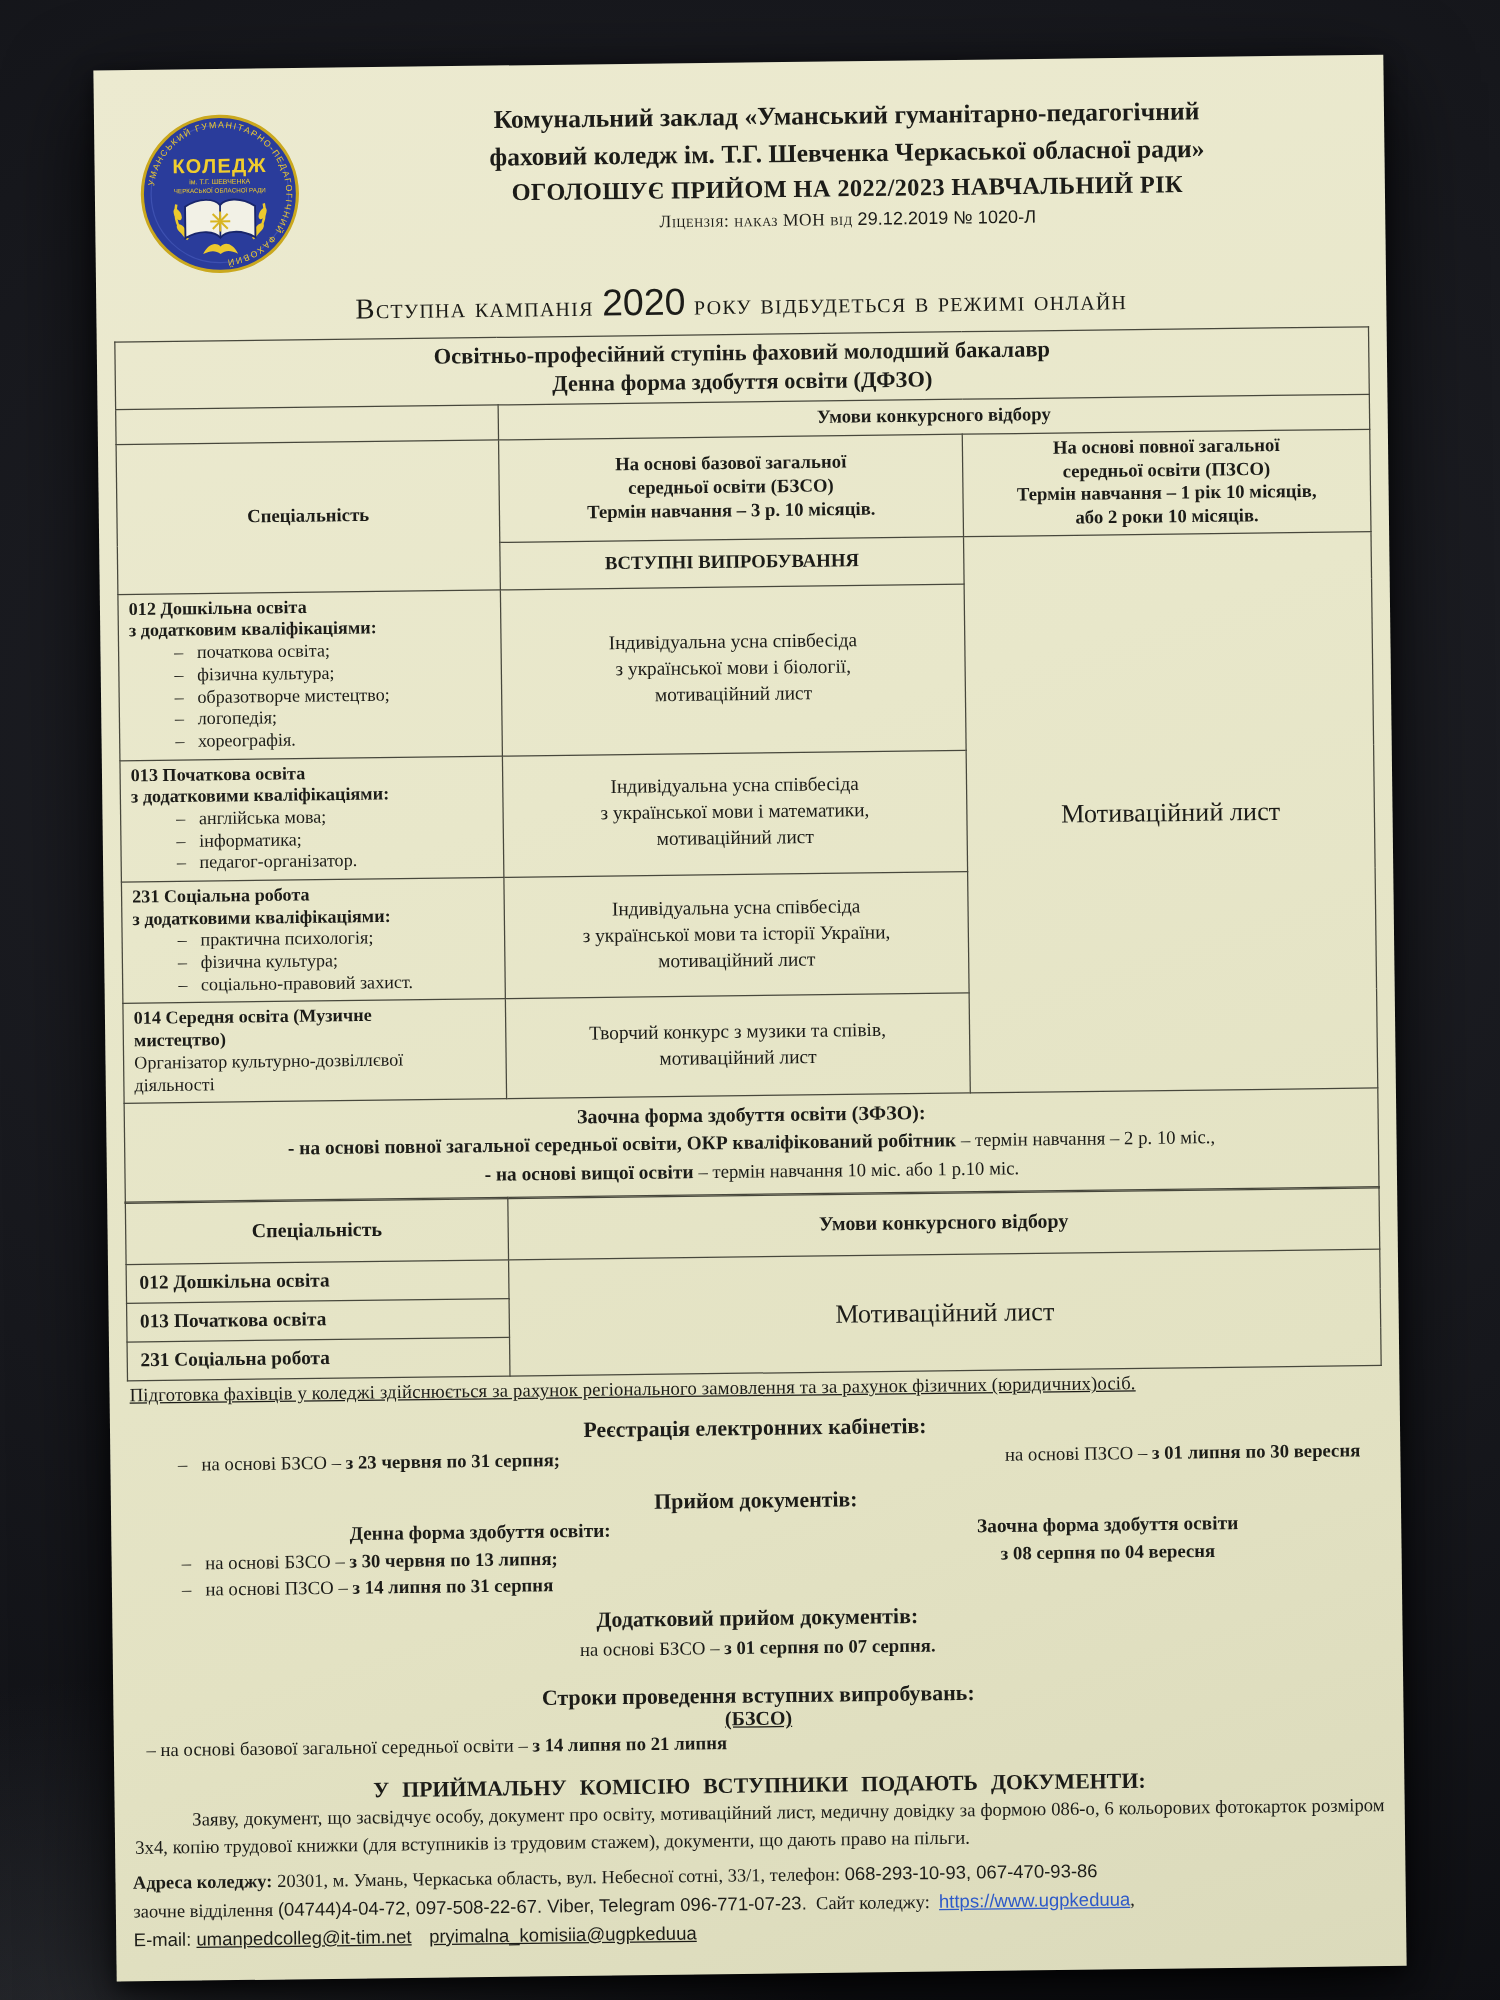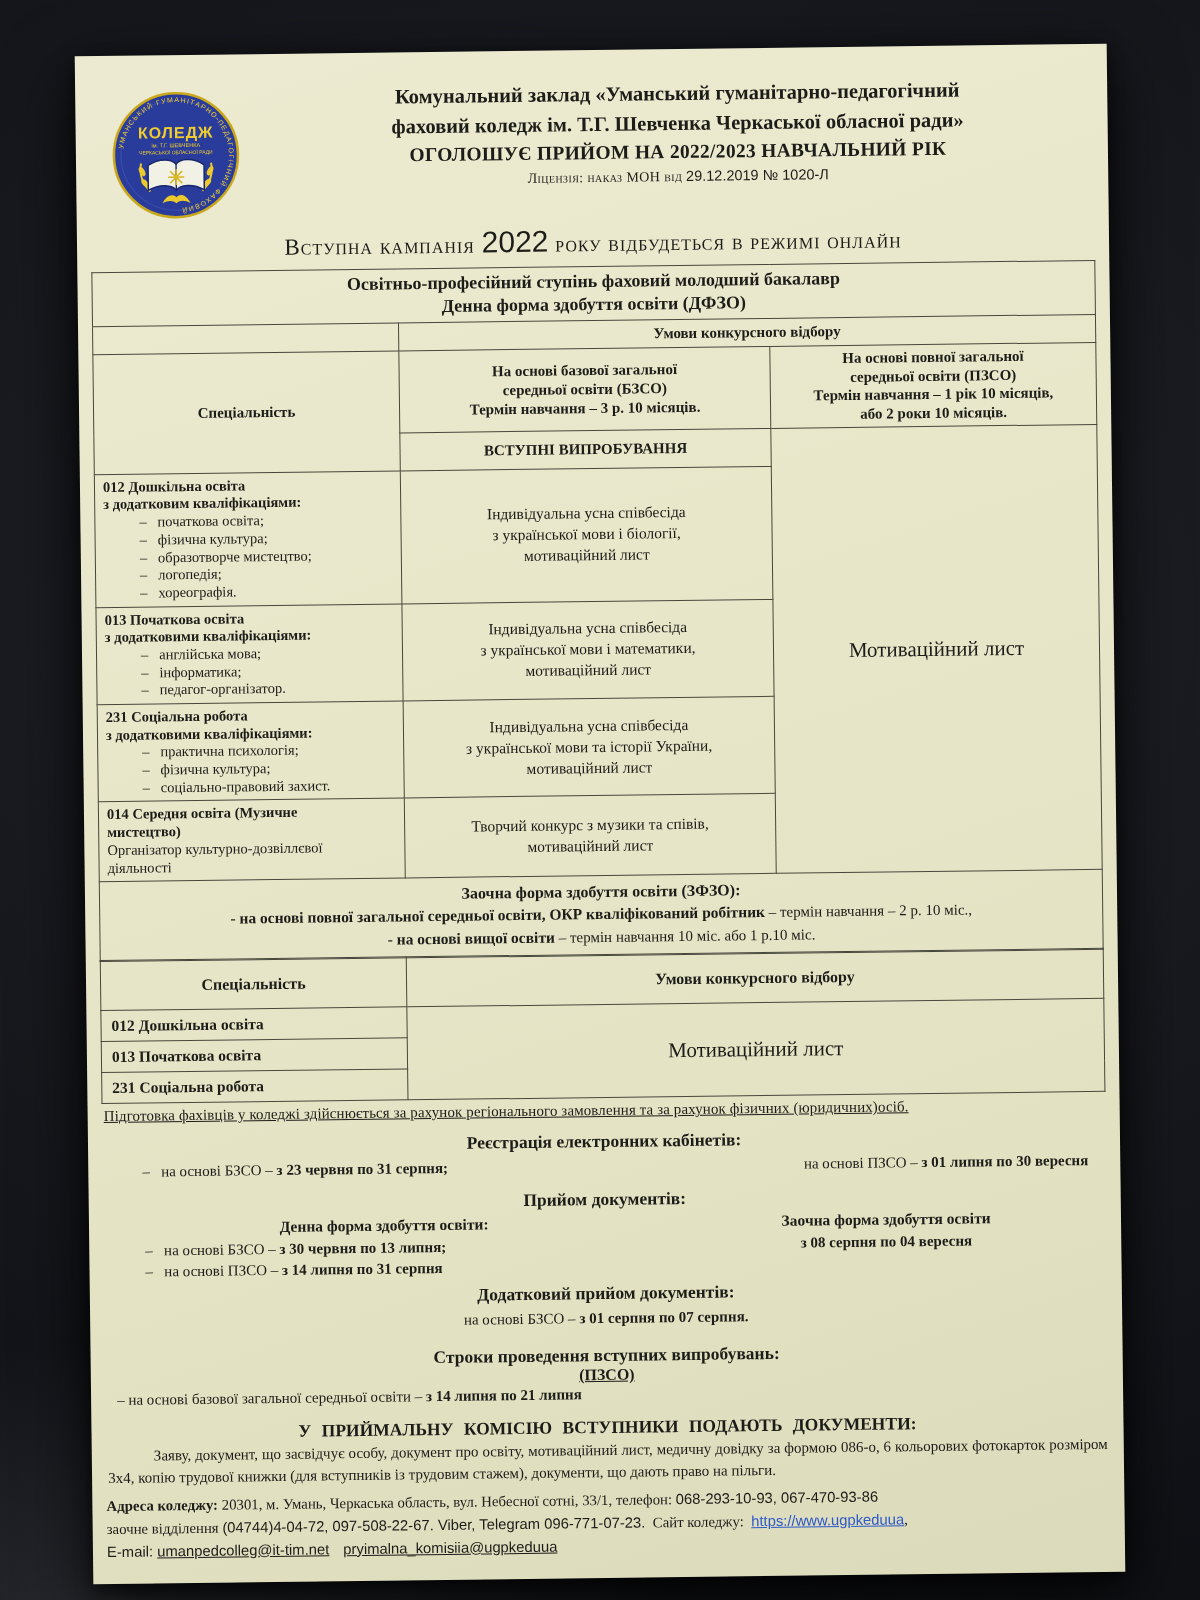--- a/index.html
+++ b/index.html
@@ -121,21 +121,21 @@
       </svg>
     </div>
     <div class="titles">
       <div class="org-line">Комунальний заклад «Уманський гуманітарно-педагогічний</div>
       <div class="org-line">фаховий коледж ім. Т.Г. Шевченка Черкаської обласної ради»</div>
       <div class="org-line3">ОГОЛОШУЄ ПРИЙОМ НА 2022/2023 НАВЧАЛЬНИЙ РІК</div>
       <div class="license"><span class="sc">Ліцензія: наказ МОН від </span><span class="num">29.12.2019 № 1020-Л</span></div>
     </div>
   </div>
 
-  <div class="campaign"><span>Вступна кампанія </span><span class="year">2022</span><span> року відбудеться в режимі онлайн</span></div>
+  <div class="campaign"><span>Вступна кампанія </span><span class="year">2020</span><span> року відбудеться в режимі онлайн</span></div>
 
   <table class="t1">
     <colgroup>
         <col class="c1">
         <col class="c2">
         <col class="c3">
       </colgroup>
     <tbody>
         <tr>
       <td colspan="3" class="title-cell">
@@ -258,21 +258,21 @@
     </div>
     <div class="docs-right">
       <div class="sub-h">Заочна форма здобуття освіти</div>
       <div class="line15"><b>з 08 серпня по 04 вересня</b></div>
     </div>
   </div>
   <div class="sec-title" style="margin-top:6px;">Додатковий прийом документів:</div>
   <div class="line15 center"><span>на основі БЗСО – </span><b>з 01 серпня по 07 серпня.</b></div>
 
   <div class="sec-title" style="margin-top:16px;margin-bottom:0;">Строки проведення вступних  випробувань:</div>
-  <div class="center"><b class="u" style="font-size:16px;">(ПЗСО)</b></div>
+  <div class="center"><b class="u" style="font-size:16px;">(БЗСО)</b></div>
   <div class="terms-line"><span>– на основі базової загальної середньої освіти   – </span><b>з 14 липня по 21 липня</b></div>
 
   <div class="comm-title">У ПРИЙМАЛЬНУ КОМІСІЮ ВСТУПНИКИ ПОДАЮТЬ ДОКУМЕНТИ:</div>
   <div class="comm-body">Заяву, документ, що засвідчує особу, документ про освіту, мотиваційний лист, медичну довідку за формою 086-о, 6 кольорових фотокарток розміром 3х4,  копію трудової книжки (для вступників із трудовим стажем), документи, що дають право на пільги.</div>
 
   <div class="footer">
     <div><span class="lbl">Адреса коледжу:</span><span> 20301,  м. Умань, Черкаська область, вул. Небесної сотні, 33/1, телефон: </span><span class="sans">068-293-10-93, 067-470-93-86</span></div>
     <div><span>заочне відділення </span><span class="sans">(04744)4-04-72,  097-508-22-67.  Viber,  Telegram 096-771-07-23.</span>&nbsp;&nbsp;<span>Сайт коледжу:</span>&nbsp;&nbsp;<a class="site sans">https://www.ugpkeduua</a><span>,</span></div>
     <div class="sans"><span>E-mail:</span>&nbsp;<a class="mail sans">umanpedcolleg@it-tim.net</a><span class="gap"></span><a class="mail sans">pryimalna_komisiia@ugpkeduua</a></div>
   </div>

